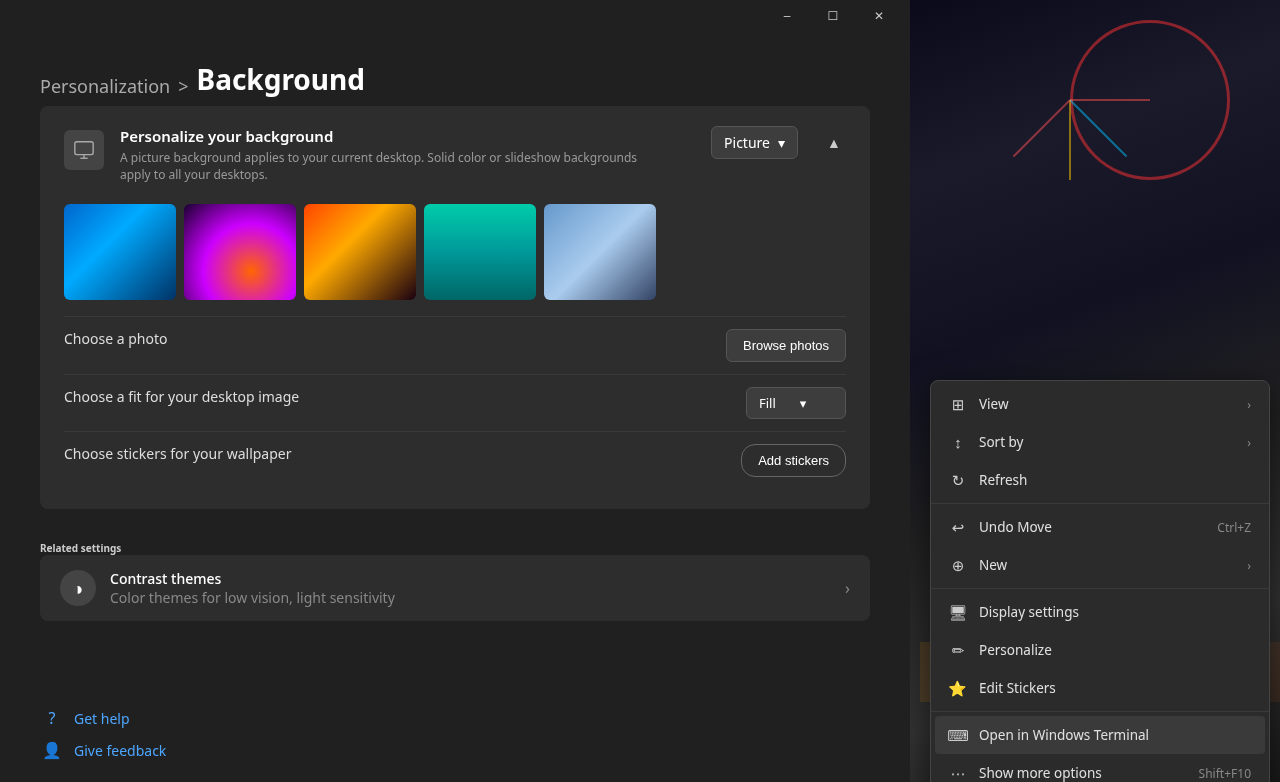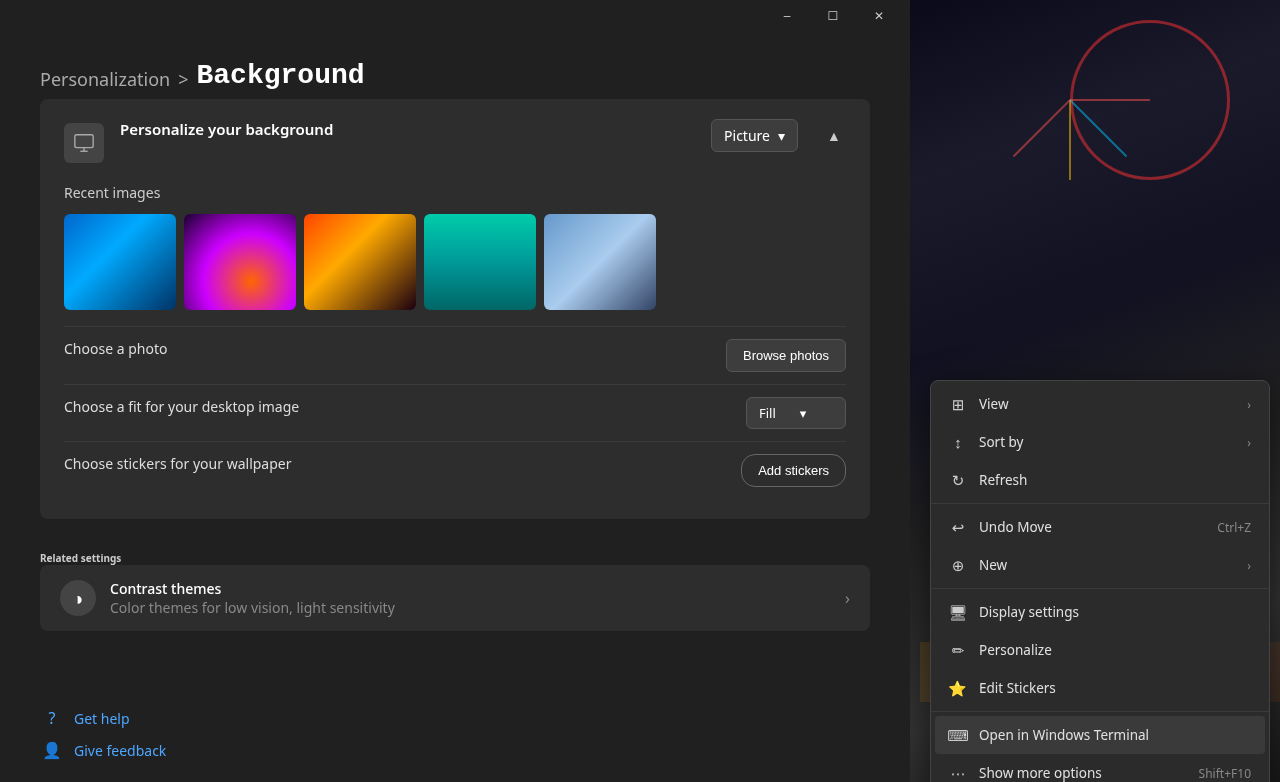--- a/index.html
+++ b/index.html
@@ -67,21 +67,20 @@
       cursor: pointer;
     }
     .breadcrumb-separator {
       font-size: 18px;
       color: #aaa;
     }
     .breadcrumb-current {
       font-size: 28px;
       font-weight: 700;
       color: #fff;
-      font-family: Liberation Mono, monospace;
     }
 
     
     .main-card {
       background: #2d2d2d;
       border-radius: 8px;
       padding: 20px 24px;
       margin-bottom: 12px;
     }
 
@@ -418,32 +417,32 @@
       <div class="personalize-left">
         <div class="personalize-icon">
           <svg width="22" height="22" viewBox="0 0 24 24" fill="none" stroke="#aaa" stroke-width="1.5">
             <rect x="2" y="3" width="20" height="14" rx="2" ry="2"></rect>
             <line x1="8" y1="21" x2="16" y2="21"></line>
             <line x1="12" y1="17" x2="12" y2="21"></line>
           </svg>
         </div>
         <div class="personalize-text">
           <h3>Personalize your background</h3>
+          <p>A picture background applies to your current desktop. Solid color or slideshow backgrounds apply to all your desktops.</p>
         </div>
       </div>
       <div class="personalize-right">
         <div class="dropdown-select">
           <span>Picture</span>
           <span>▾</span>
         </div>
         <div class="chevron-up">▲</div>
       </div>
     </div>
 
-    <div class="recent-images-label">Recent images</div>
     <div class="recent-images-row">
       <div class="recent-image-thumb thumb-1"></div>
       <div class="recent-image-thumb thumb-2"></div>
       <div class="recent-image-thumb thumb-3"></div>
       <div class="recent-image-thumb thumb-4"></div>
       <div class="recent-image-thumb thumb-5"></div>
     </div>
 
     <div class="setting-row">
       <span class="setting-row-label">Choose a photo</span>

